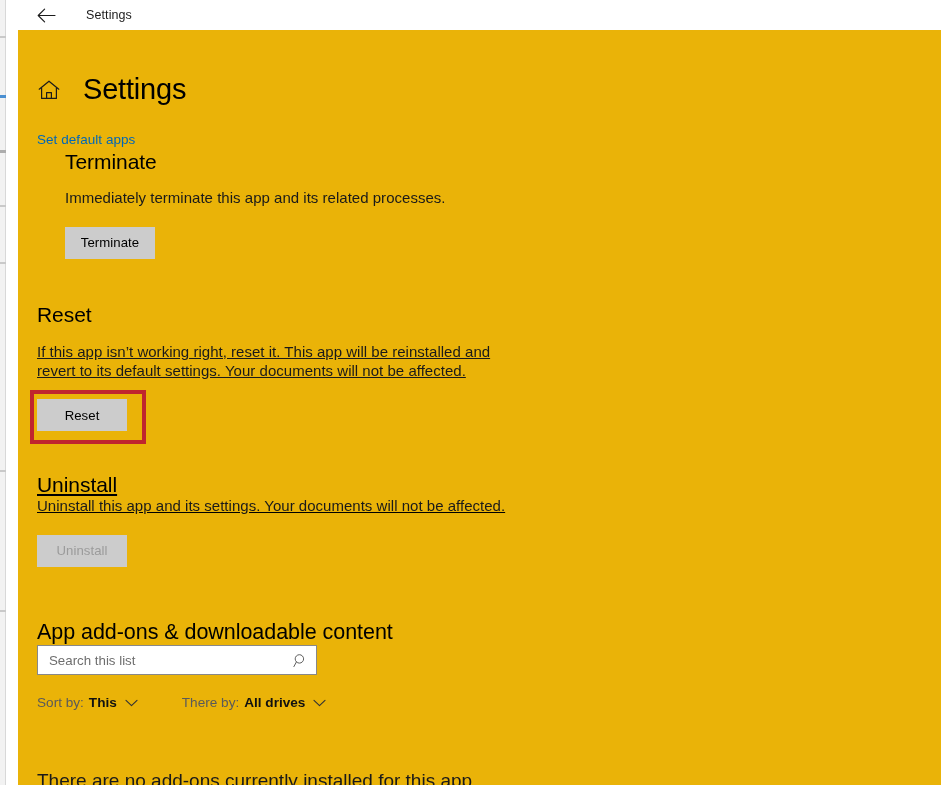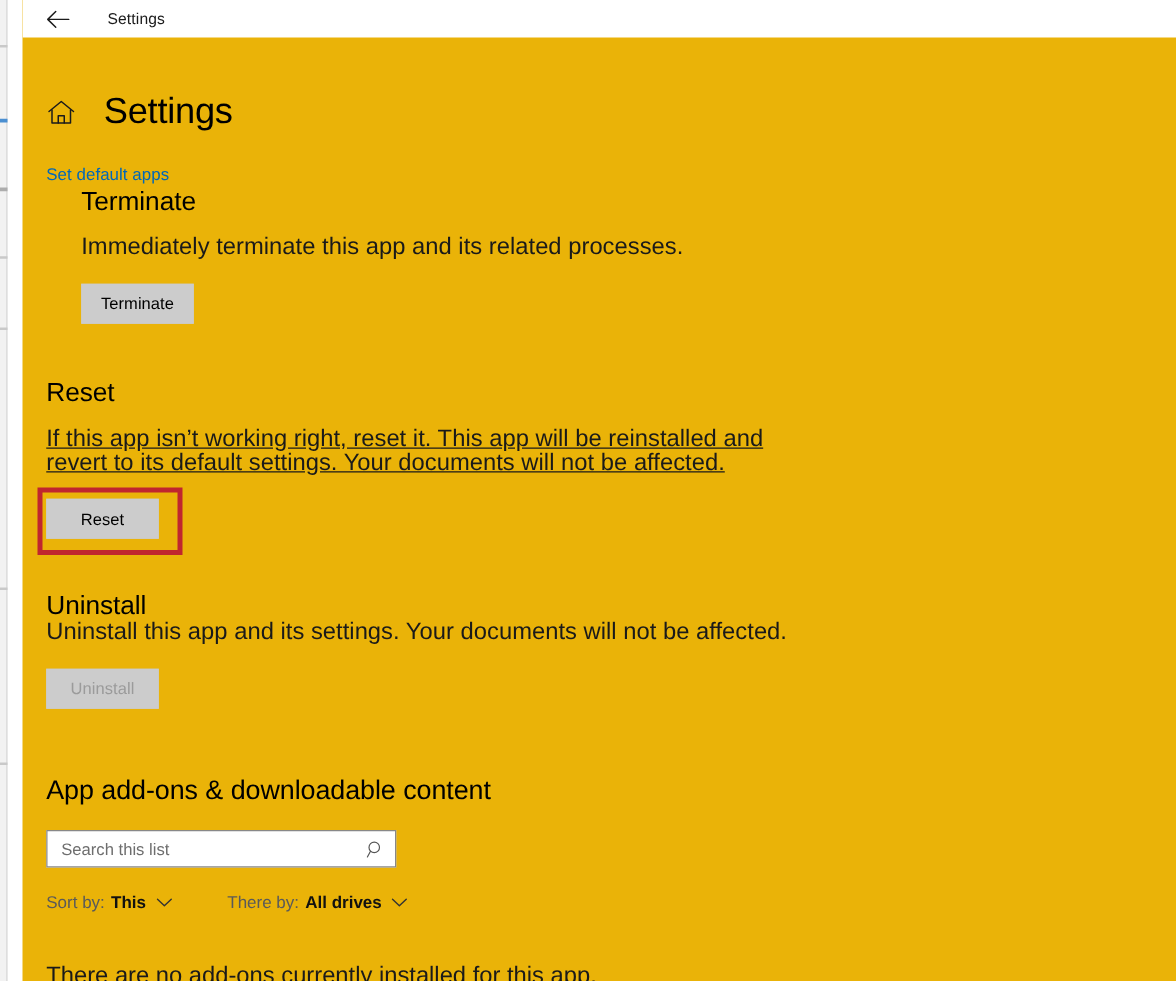--- a/index.html
+++ b/index.html
@@ -119,21 +119,21 @@
   .section { margin-top: 0; }
   .section-title {
     font-size: 21px;
     font-weight: 400;
     color: #000000;
     letter-spacing: -0.05px;
     margin: 0;
     white-space: nowrap;
   }
   .section-desc {
-    font-size: 19px;
+    font-size: 15px;
     color: #1a1a1a;
     line-height: 18.5px;
     margin: 0;
     letter-spacing: 0.02px;
   }
   .section-desc .line { display: block; }
 
   
   .win-button {
     display: inline-flex;
@@ -160,21 +160,21 @@
   
   #sec-terminate      { position: absolute; left: 19px; top: 150px; margin-left: 28px; }
   #sec-terminate .section-title { }
   #sec-terminate .section-desc  { margin-top: 15px; }
   #btn-terminate-wrap { margin-top: 19px; }
 
   #sec-reset          { position: absolute; left: 19px; top: 303px; }
   #sec-reset .section-desc { margin-top: 16px; text-decoration: underline; }
   #btn-reset-wrap     { margin-top: 19px; }
 
-  #sec-uninstall      { position: absolute; left: 19px; top: 473px; }
+  #sec-uninstall      { position: absolute; left: 19px; top: 473px; text-decoration: underline; }
   #sec-uninstall .section-desc { }
   #btn-uninstall-wrap { margin-top: 19px; }
 
   #sec-addons         { position: absolute; left: 19px; top: 620px; width: 900px; }
   #sec-addons .section-title { font-size: 21.5px; }
 
   
   #reset-highlight {
     position: absolute;
     left: -7px;
@@ -183,21 +183,20 @@
     height: 54px;
     border: 4px solid #c0262e;
     pointer-events: none;
     box-sizing: border-box;
   }
   #btn-reset-wrap { position: relative; display: inline-block; }
 
   
   #addons-search {
     position: relative;
-    margin-top: 19px;
     width: 280px;
     height: 30px;
     border: 1px solid #888888;
     background: #ffffff;
     display: flex;
     align-items: center;
   }
   #addons-search-input {
     flex: 1;
     height: 28px;

